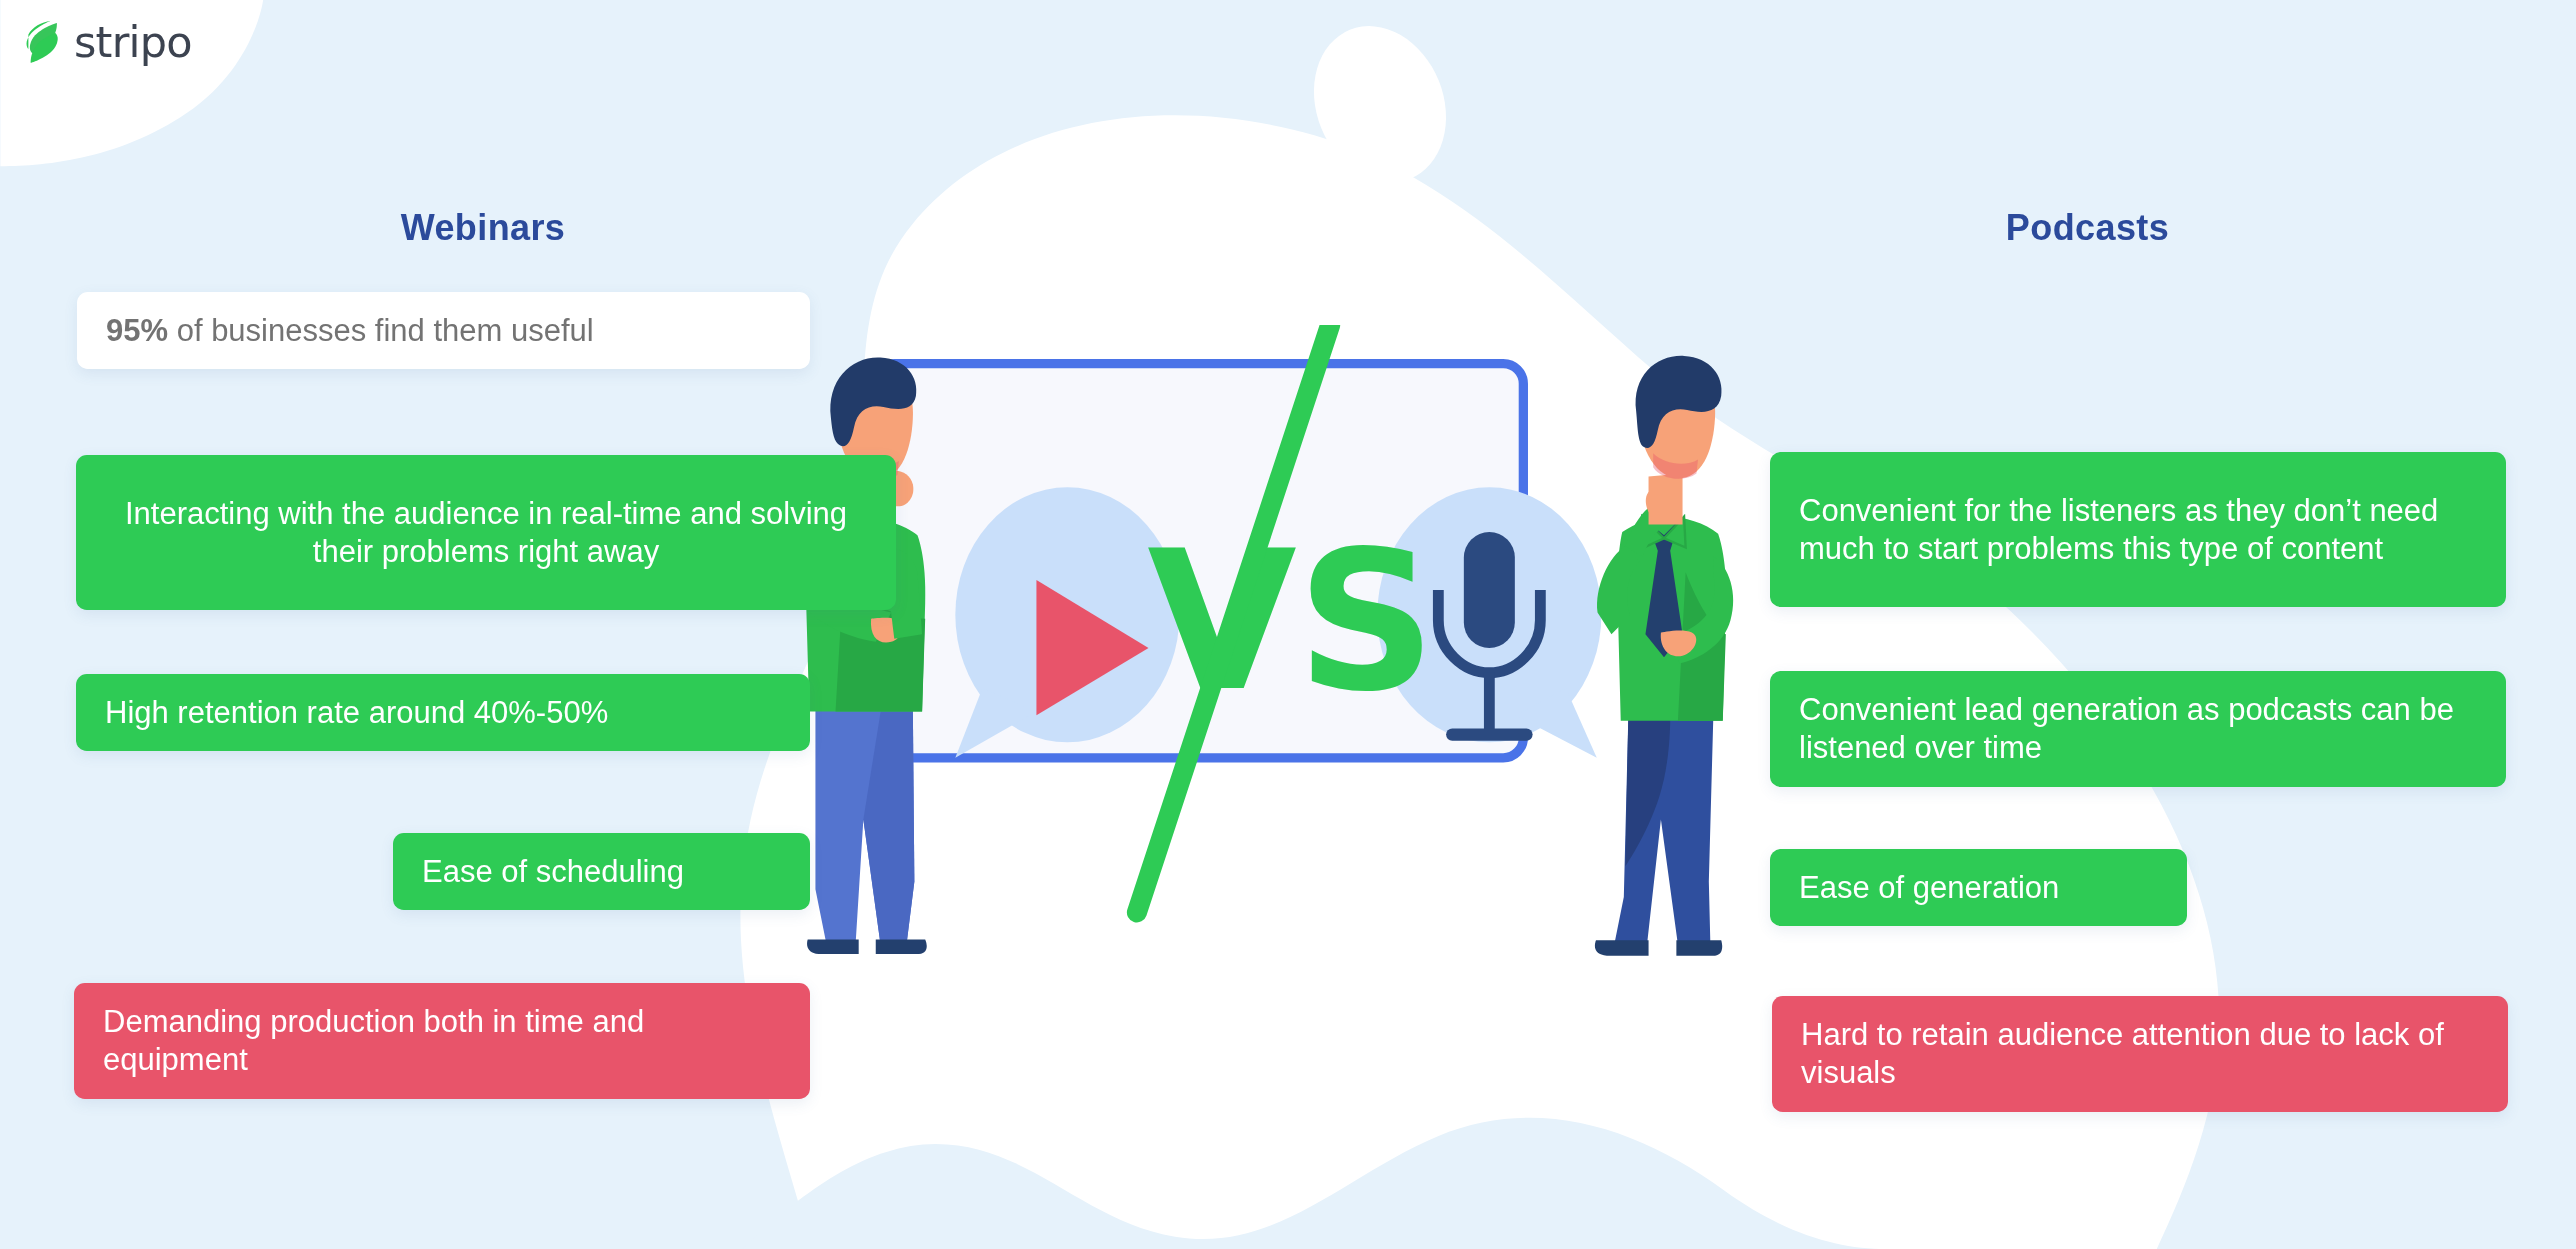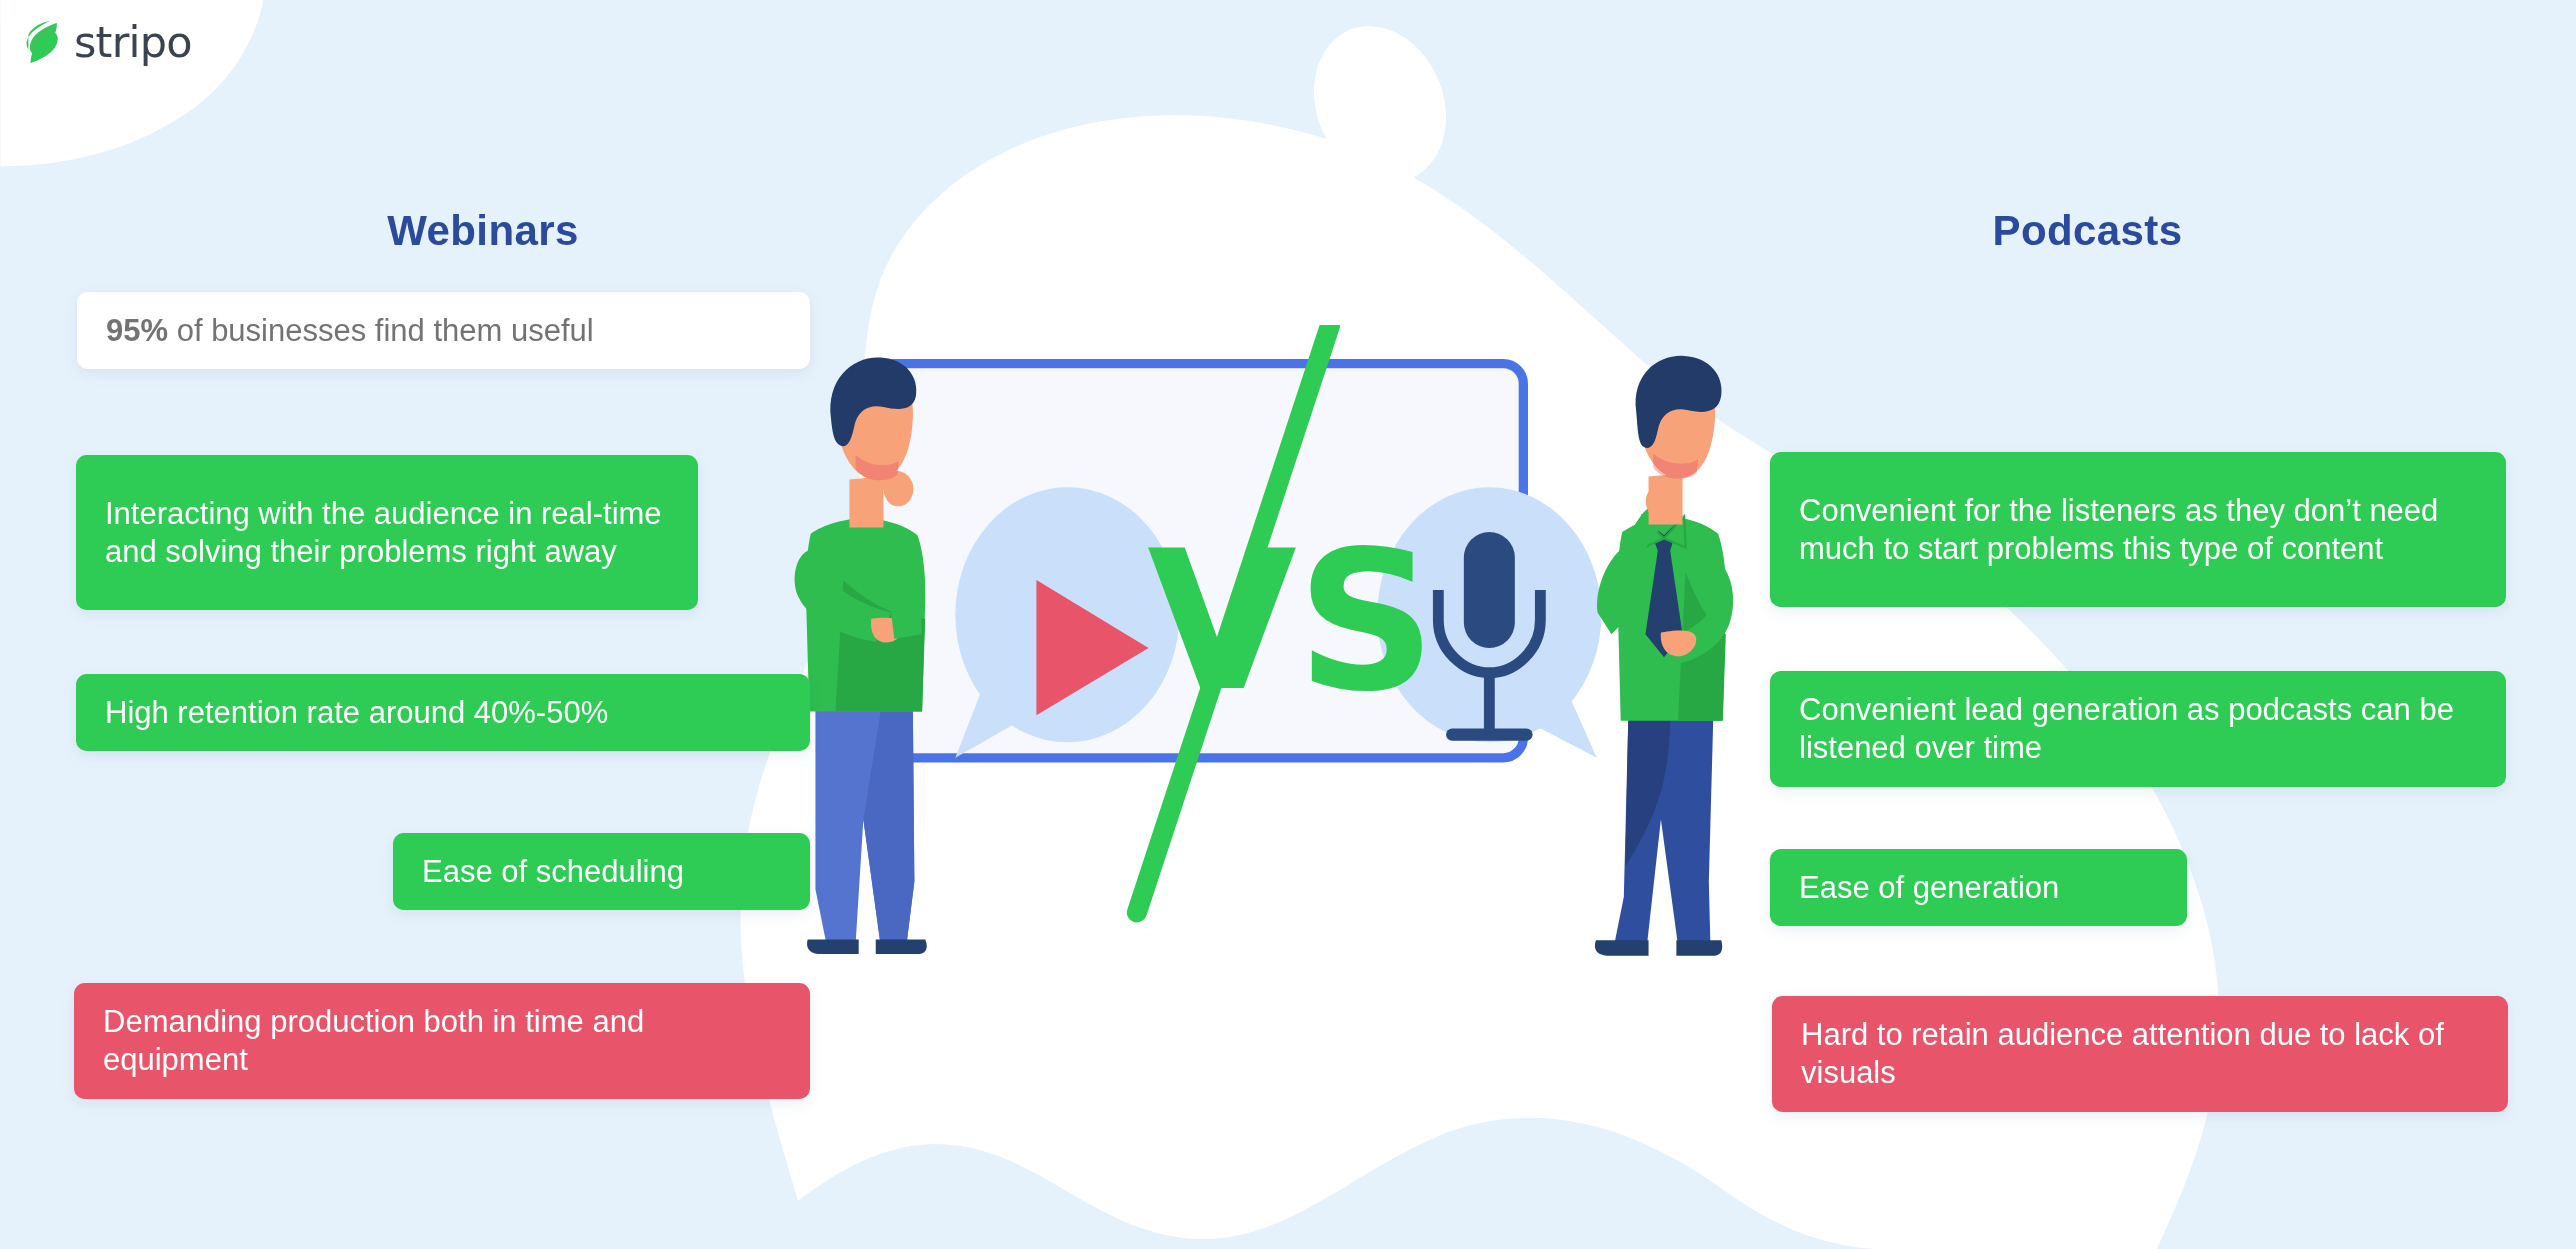--- a/index.html
+++ b/index.html
@@ -42,21 +42,21 @@
     font-weight: 400;
     letter-spacing: -0.8px;
     color: #3c4350;
     line-height: 1;
     font-family: "DejaVu Sans", sans-serif;
   }
 
   
   .col-title {
     position: absolute;
-    font-size: 42px;
+    font-size: 36px;
     font-weight: bold;
     color: #2b4a9b;
     letter-spacing: 0.4px;
     z-index: 30;
     text-align: center;
   }
   #title-webinars { left: 77px; top: 207px; width: 812px; }
   #title-podcasts { left: 1678px; top: 207px; width: 819px; }
 
   
@@ -87,21 +87,21 @@
   }
   .card.red {
     background: #e8546a;
     color: #ffffff;
     font-size: 31px;
   }
   .card.pad { padding: 17px 29px; }
 
   
   #card-w-stat   { left: 77px;  top: 292px;  width: 733px; height: 77px; }
-  #card-w-1      { left: 76px;   top: 455px;  width: 622px; height: 155px; }
+  #card-w-1      { left: 76px;   top: 455px;  width: 820px; height: 155px; text-align: center; }
   #card-w-2      { left: 76px;   top: 674px;  width: 734px; height: 77px; }
   #card-w-3      { left: 393px;  top: 833px; width: 417px; height: 77px; }
   #card-w-4      { left: 74px;   top: 983px; width: 736px; height: 116px; }
 
   
   #card-p-stat   { left: 1772px; top: 292px;  width: 736px; height: 77px; }
   #card-p-1      { left: 1770px; top: 452px;  width: 736px; height: 155px; }
   #card-p-2      { left: 1770px; top: 671px;  width: 736px; height: 116px; }
   #card-p-3      { left: 1770px; top: 849px; width: 417px; height: 77px; }
   #card-p-4      { left: 1772px; top: 996px; width: 736px; height: 116px; }

